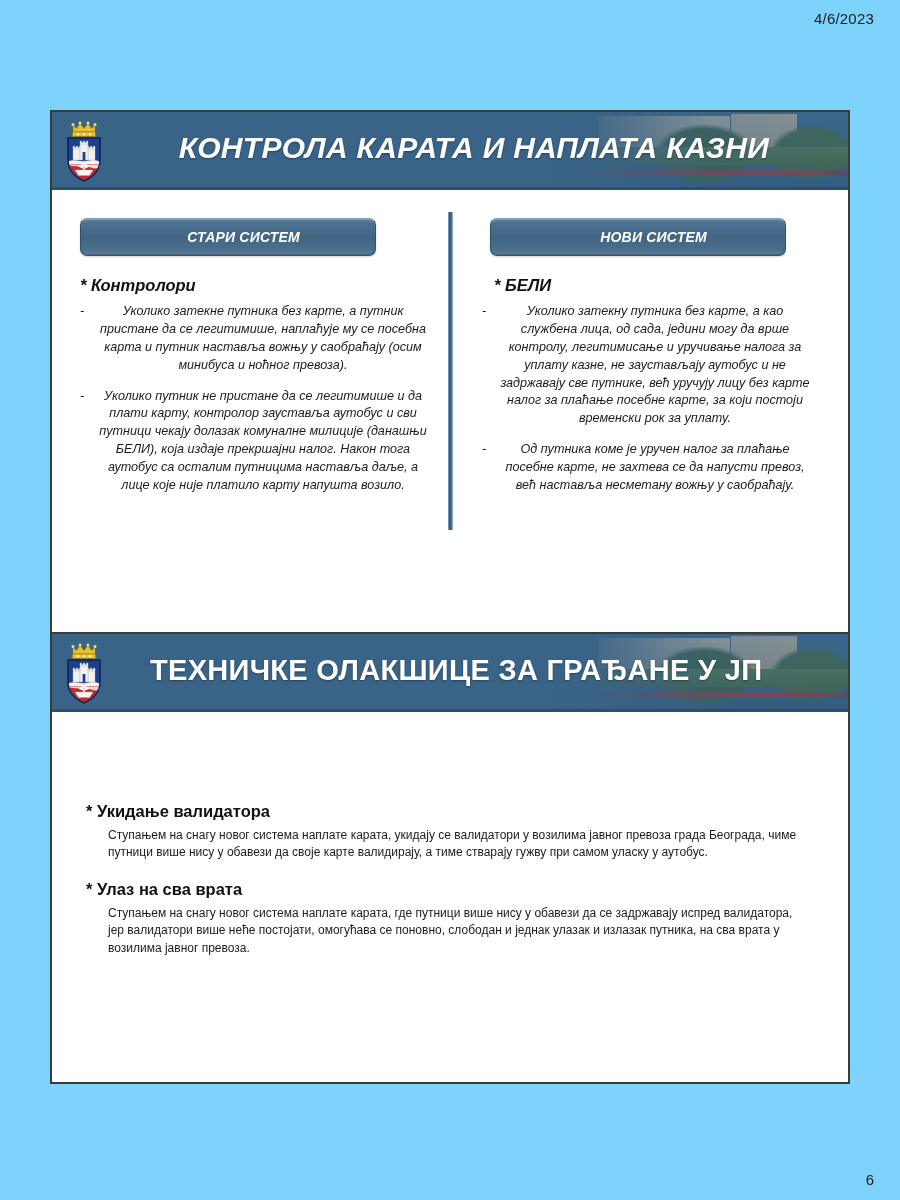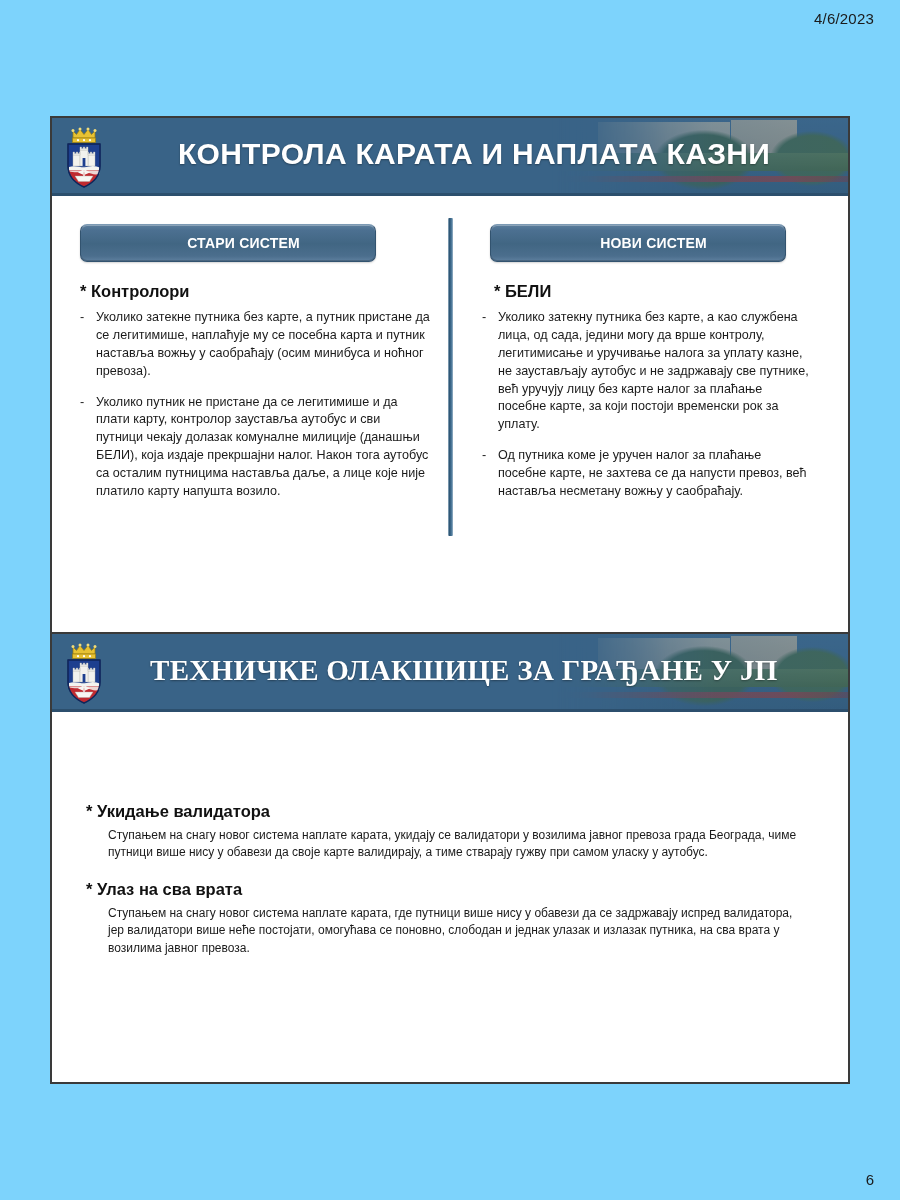--- a/index.html
+++ b/index.html
@@ -33,21 +33,21 @@
   }
 
   
   .slide {
     position: absolute;
     left: 50px;
     width: 800px;
     background: #ffffff;
     border: 2px solid #3a3a3a;
   }
-  #slide-1 { top: 116px; height: 540px; }
+  #slide-1 { top: 110px; height: 540px; font-style: italic; }
   #slide-2 { top: 632px; height: 452px; }
 
   
   .banner {
     position: relative;
     height: 78px;
     background: #396387;
     overflow: hidden;
     border-bottom: 3px solid #2c4f6d;
   }
@@ -95,21 +95,21 @@
     display: flex; align-items: center;
     z-index: 4;
     color: #ffffff;
     font-size: 30px;
     font-weight: 700;
     letter-spacing: .3px;
     white-space: nowrap;
     text-shadow: 0 1px 2px rgba(0,0,0,.35);
   }
   #slide-1 .banner-title { justify-content: center; padding-right: 30px; }
-  #slide-2 .banner-title { justify-content: flex-start; padding-left: 10px; font-size: 29px; font-family: Liberation Serif, serif; }
+  #slide-2 .banner-title { justify-content: flex-start; padding-left: 10px; font-size: 29px; }
 
   
   .s1-body {
     position: relative;
     height: 371px;
     padding: 28px 24px 10px 24px;
     display: flex;
   }
   .col { width: 368px; position: relative; }
   .col.left  { padding-right: 14px; }
@@ -150,21 +150,21 @@
   .col.right .sub-head { padding-left: 4px; margin-left: 12px; }
 
   ul.dashes { list-style: none; margin: 0; padding: 0; }
   ul.dashes li {
     position: relative;
     padding-left: 20px;
     margin-bottom: 13px;
     font-size: 12.6px;
     line-height: 1.42;
     color: #1b1b1b;
-    text-align: left;
+    text-align: center;
   }
   ul.dashes li::before {
     content: "-";
     position: absolute;
     left: 4px; top: 0;
     color: #1b1b1b;
   }
 
   
   .s2-body {

